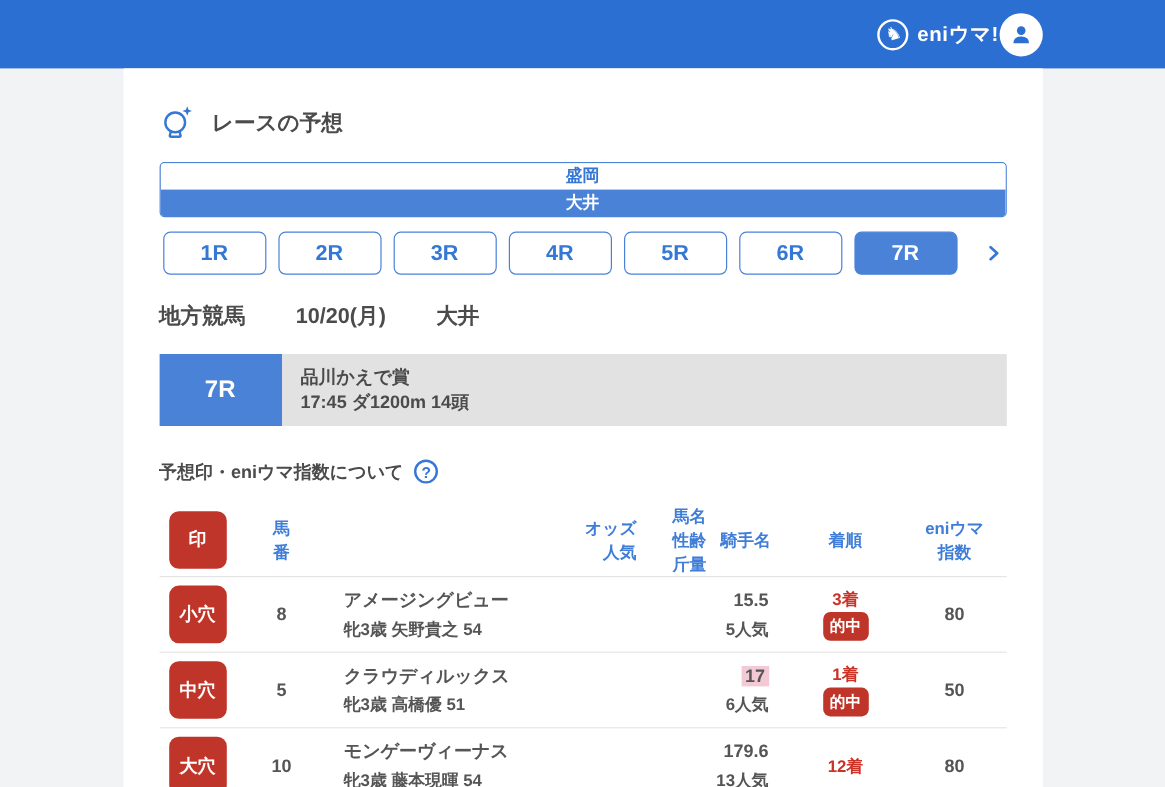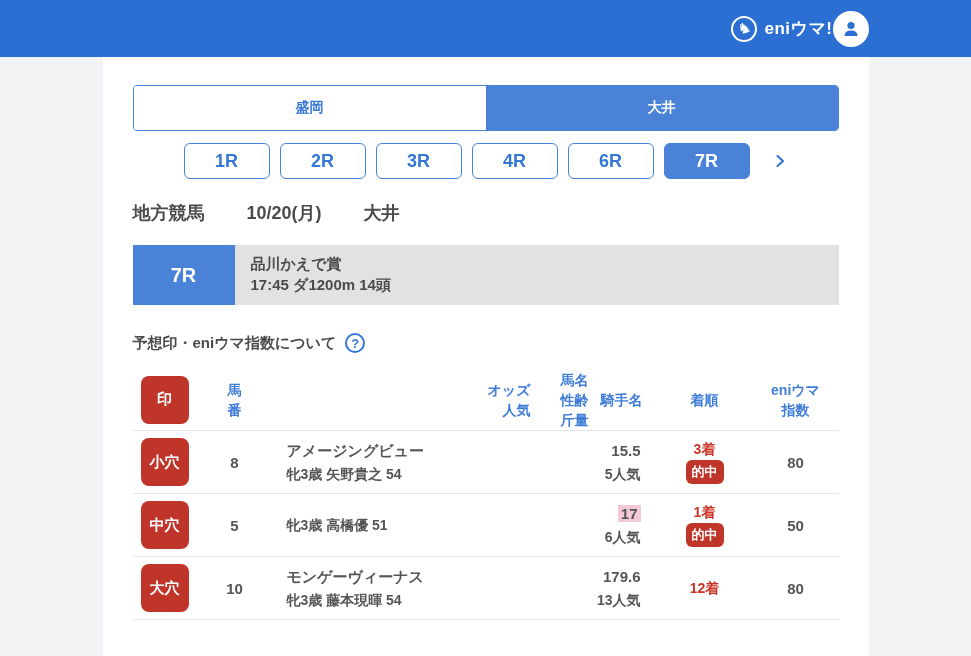--- a/index.html
+++ b/index.html
@@ -14,21 +14,21 @@
   .logo-icon::before { content:"♞"; display:block; transform:rotate(-18deg) translateY(-1px); }
   .logo-text { color:#fff; font-weight:bold; font-size:17px; letter-spacing:0.5px; }
   .avatar { width:36px; height:36px; background:#fff; border-radius:50%; display:flex; align-items:center; justify-content:center; cursor:pointer; }
 
   
   .card { width:766px; margin:0 auto; background:#fff; height:599px; padding:28px 30px 0; }
 
   .title-row { display:flex; align-items:center; gap:14px; margin:2px 0 18px; }
   .page-title { font-size:18px; font-weight:bold; color:#4b4b4b; }
 
-  .venue-tabs { display:flex; height:46px; border:1px solid #4a82d8; border-radius:4px; overflow:hidden; }
+  .venue-tabs { display:flex; height:46px; border:1px solid #4a82d8; border-radius:4px; overflow:hidden;flex-direction:column; }
   .venue-tab { flex:1; display:flex; align-items:center; justify-content:center; font-size:14px; font-weight:bold; color:#3577d4; background:#fff; cursor:pointer; }
   .venue-tab.active { background:#4a82d8; color:#fff; }
 
   .race-row { display:flex; align-items:center; justify-content:center; gap:10px; margin-top:12px; height:36px; }
   .race-btn { width:86px; height:36px; border:1px solid #4a82d8; border-radius:6px; background:#fff; color:#3577d4; font-weight:bold; font-size:18px; display:flex; align-items:center; justify-content:center; cursor:pointer; }
   .race-btn.active { background:#4a82d8; color:#fff; border-color:#4a82d8; }
   .race-next { margin-left:12px; display:flex; align-items:center; cursor:pointer; }
 
   .meta-row { display:flex; gap:42px; margin-top:22px; font-size:18px; font-weight:bold; color:#4b4b4b; }
 
@@ -77,31 +77,40 @@
       <svg width="20" height="20" viewBox="0 0 20 20">
         <circle cx="10" cy="6.5" r="3.6" fill="#2b6fd3"></circle>
         <path d="M3.5 17 Q3.5 11.5 10 11.5 Q16.5 11.5 16.5 17 Z" fill="#2b6fd3"></path>
       </svg>
     </div>
   </div>
 </header>
 
 <main class="card">
 
+  <div class="title-row">
+    <svg width="30" height="30" viewBox="0 0 30 30">
+      <circle cx="13" cy="15" r="8.2" fill="none" stroke="#3577d4" stroke-width="2"></circle>
+      <path d="M9.6 21.5 L8.5 26 Q8.4 27 9.5 27 L16.5 27 Q17.6 27 17.5 26 L16.4 21.5" fill="none" stroke="#3577d4" stroke-width="2" stroke-linejoin="round"></path>
+      <path d="M23 1.5 L24.1 4.4 L27 5.5 L24.1 6.6 L23 9.5 L21.9 6.6 L19 5.5 L21.9 4.4 Z" fill="#3577d4"></path>
+    </svg>
+    <h1 class="page-title">レースの予想</h1>
+  </div>
 
   <div class="venue-tabs">
     <div class="venue-tab">盛岡</div>
     <div class="venue-tab active">大井</div>
   </div>
 
   <div class="race-row">
     <div class="race-btn">1R</div>
     <div class="race-btn">2R</div>
     <div class="race-btn">3R</div>
     <div class="race-btn">4R</div>
+    <div class="race-btn">5R</div>
     <div class="race-btn">6R</div>
     <div class="race-btn active">7R</div>
     <div class="race-next">
       <svg width="16" height="16" viewBox="0 0 16 16">
         <polyline points="5.5,3 11,8 5.5,13" fill="none" stroke="#3577d4" stroke-width="2.2" stroke-linecap="round" stroke-linejoin="round"></polyline>
       </svg>
     </div>
   </div>
 
   <div class="meta-row">
@@ -161,20 +170,21 @@
         <div class="result-txt">3着</div>
         <span class="hit-badge">的中</span>
       </div>
       <div class="index-val">80</div>
     </div>
 
     <div class="trow data">
       <div class="mark-badge">中穴</div>
       <div class="num">5</div>
       <div class="name-col">
+        <div class="name1">クラウディルックス</div>
         <div class="name2">牝3歳 高橋優 51</div>
       </div>
       <div class="odds-col rightal">
         <div class="odds-val"><span class="hl">17</span></div>
         <div class="pop">6人気</div>
       </div>
       <div class="center">
         <div class="result-txt">1着</div>
         <span class="hit-badge">的中</span>
       </div>

